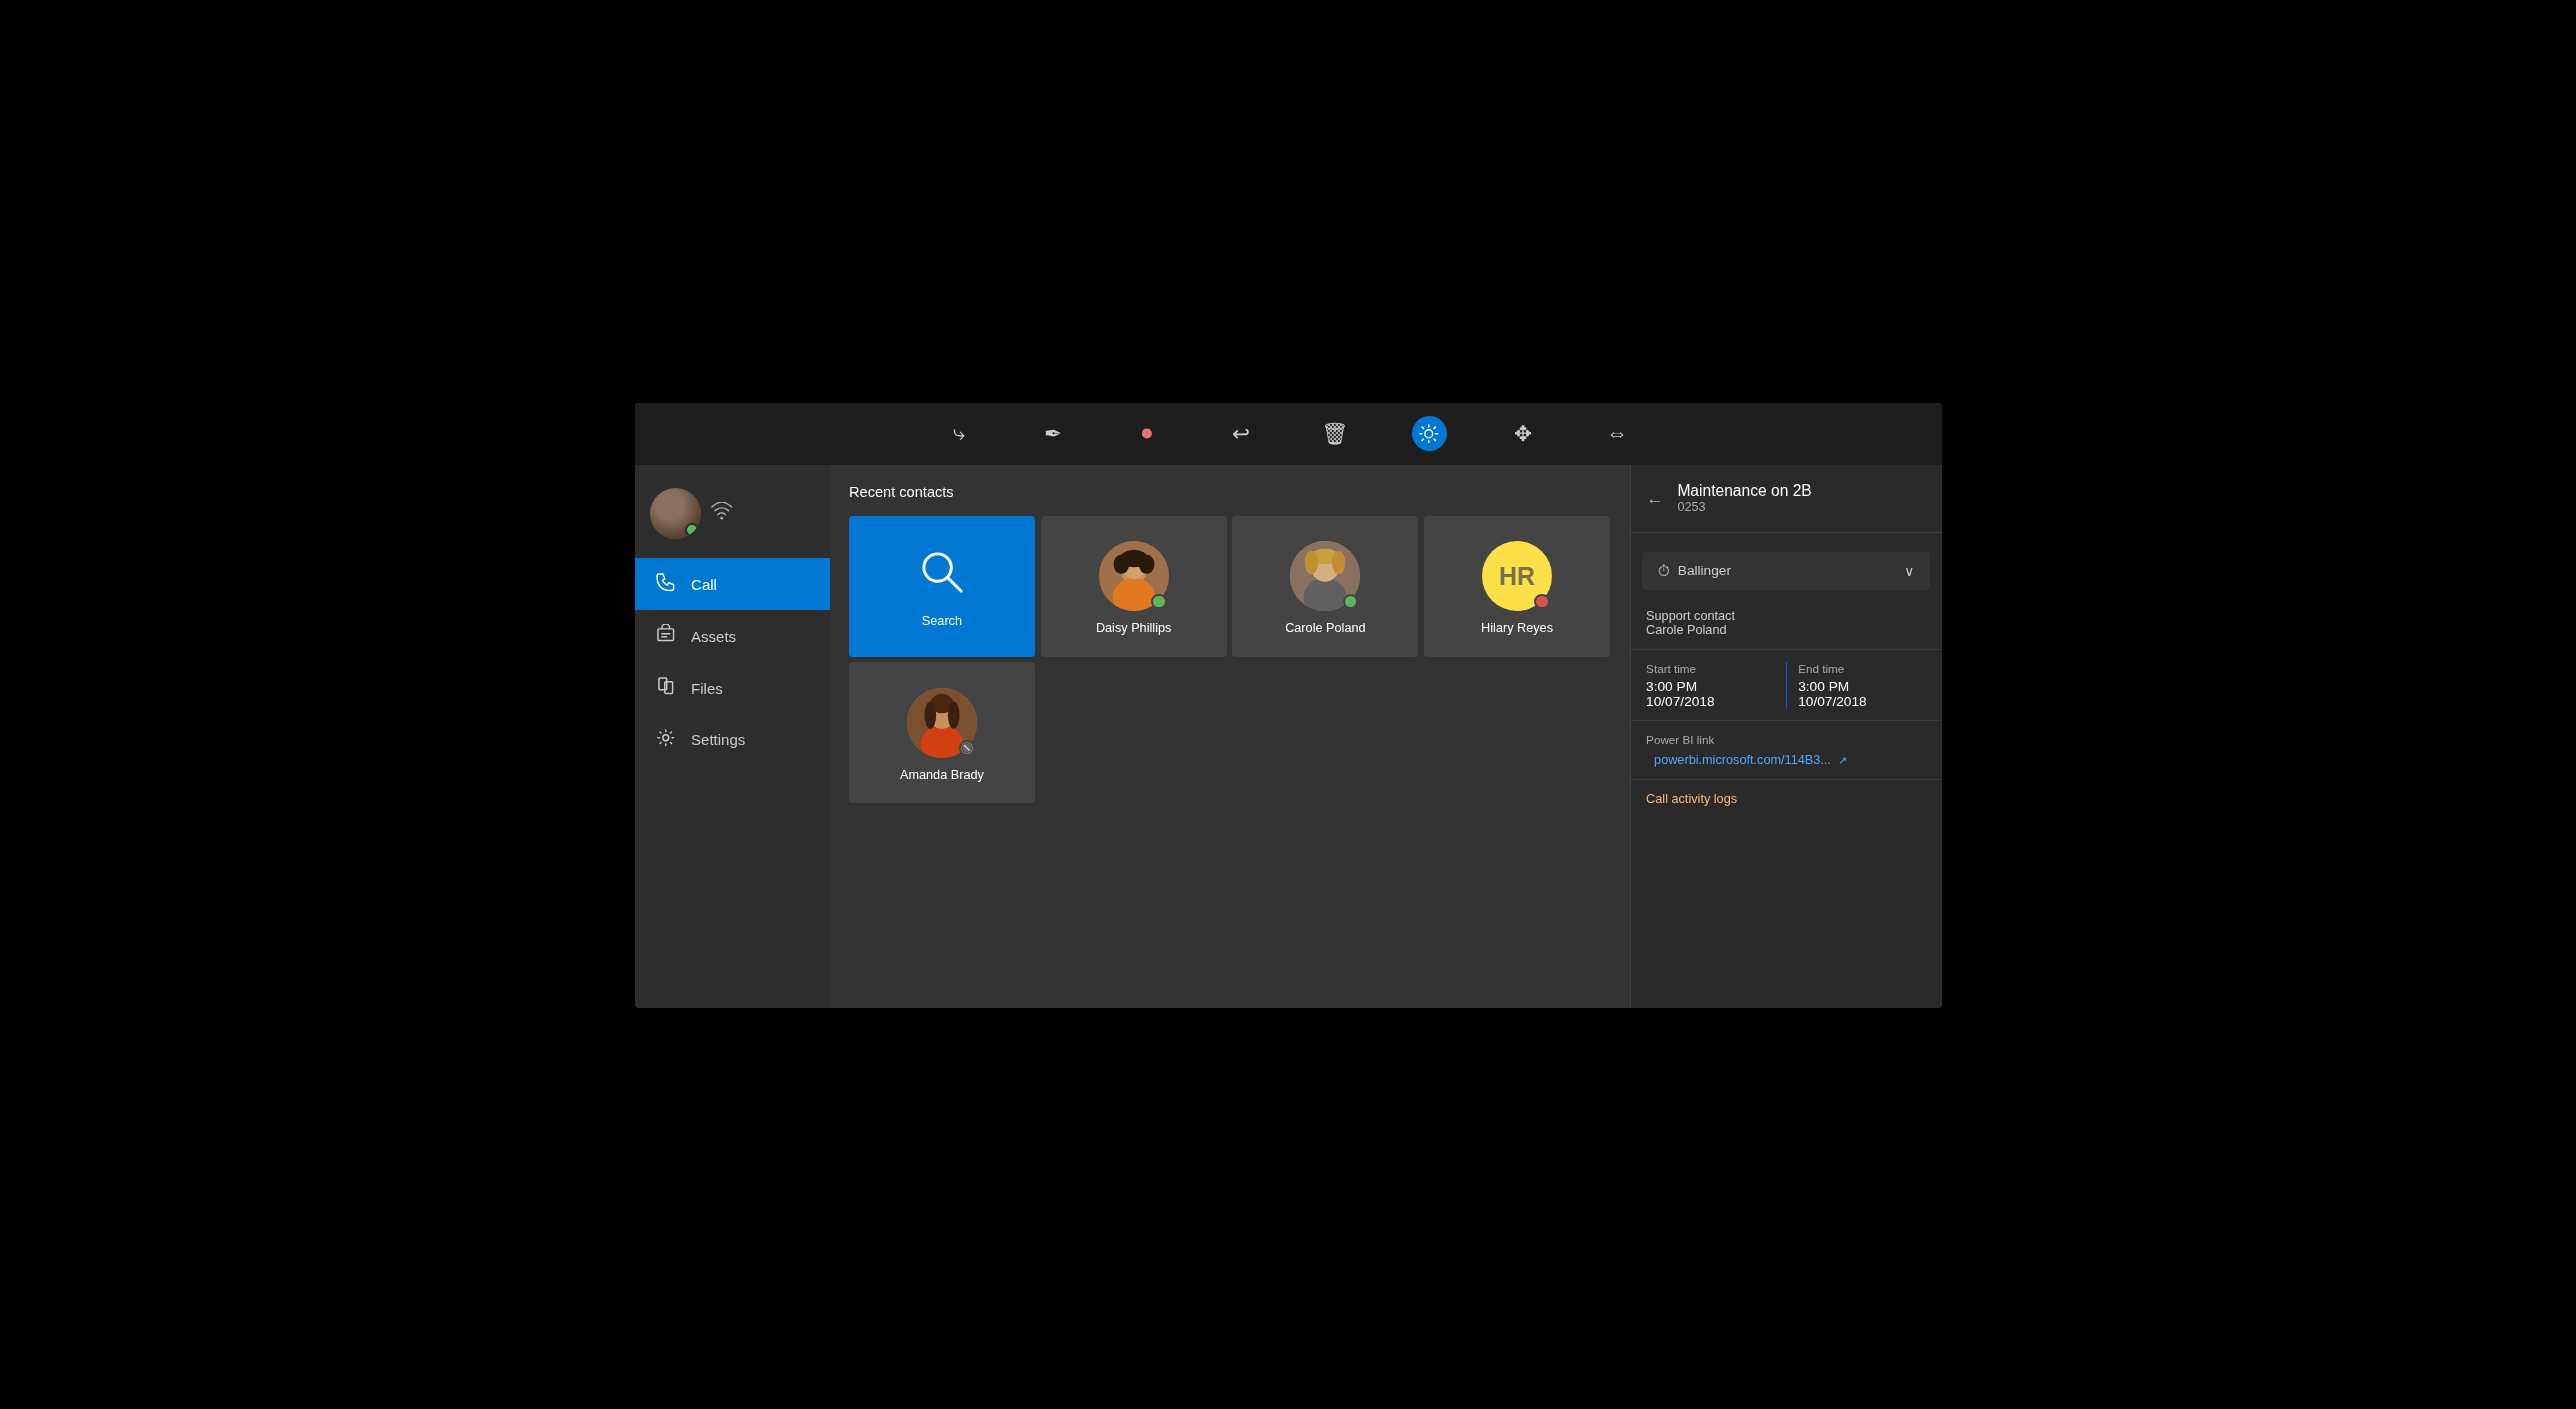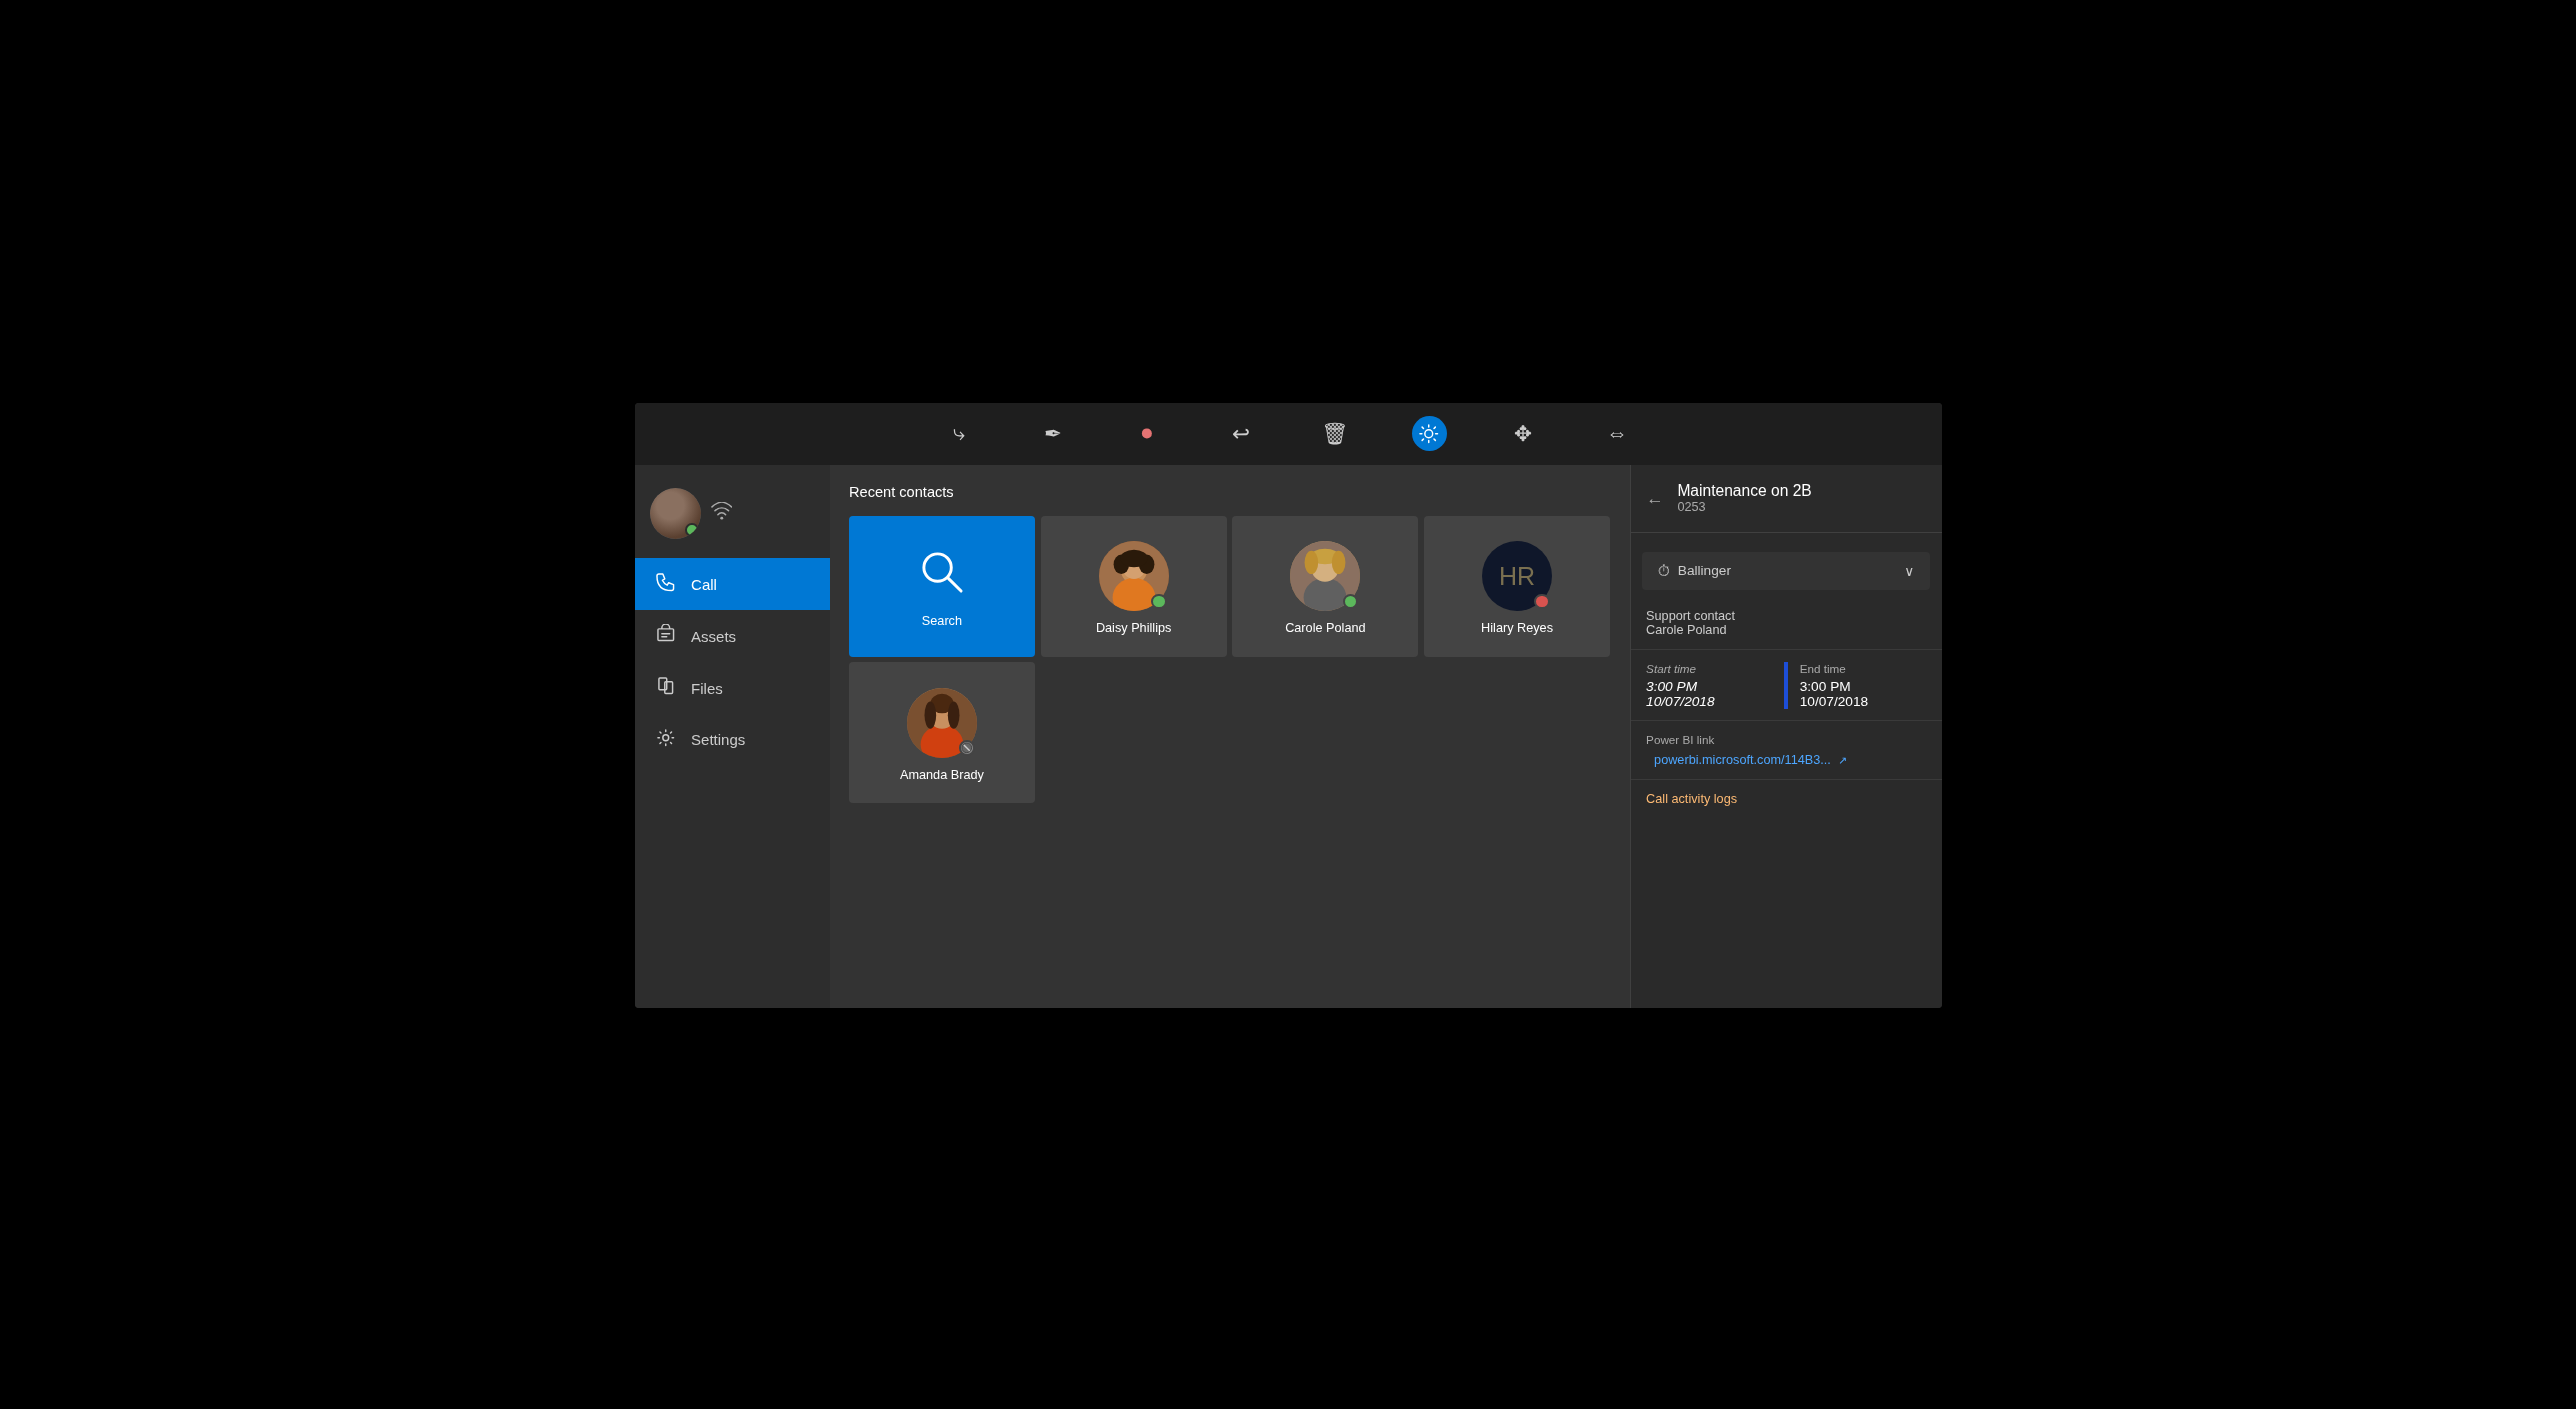--- a/index.html
+++ b/index.html
@@ -196,24 +196,24 @@
       background: radial-gradient(circle at 50% 35%, #d4b080 25%, #a08050 60%, #7a6040 100%);
     }
     .avatar-amanda {
       background: radial-gradient(circle at 50% 35%, #c8a070 25%, #9a7050 60%, #6a4030 100%);
     }
     .avatar-colin {
       background: radial-gradient(circle at 50% 35%, #6a5040 25%, #4a3830 60%, #2a2020 100%);
     }
     
     .avatar-hr {
-      background: #0f172a;
+      background: #fde047;
       color: #7a7050;
       font-size: 25px;
-      font-weight: 400;
+      font-weight: 700;
     }
     .avatar-ht {
       background: #e8ddd0;
       color: #888;
       font-size: 25px;
       font-weight: 300;
     }
     .avatar-ma {
       background: #e8c0c0;
       color: #a06060;
@@ -290,24 +290,23 @@
       font-size: 13.7px;
     }
     .info-row {
       display: flex;
       gap: 0;
     }
     .info-row .info-col {
       flex: 1;
     }
     .info-row .info-col:first-child {
-      border-right: 4px solid #1d4ed8;
+      border-right: 1px solid #1d4ed8;
       margin-right: 11.7px;
       padding-right: 11.7px;
-      font-style: italic;
     }
     .link-value {
       color: #4da6ff;
       font-size: 12.7px;
       cursor: pointer;
       text-decoration: none;
       margin-left: 8px;
     }
     .link-external {
       font-size: 10.7px;

